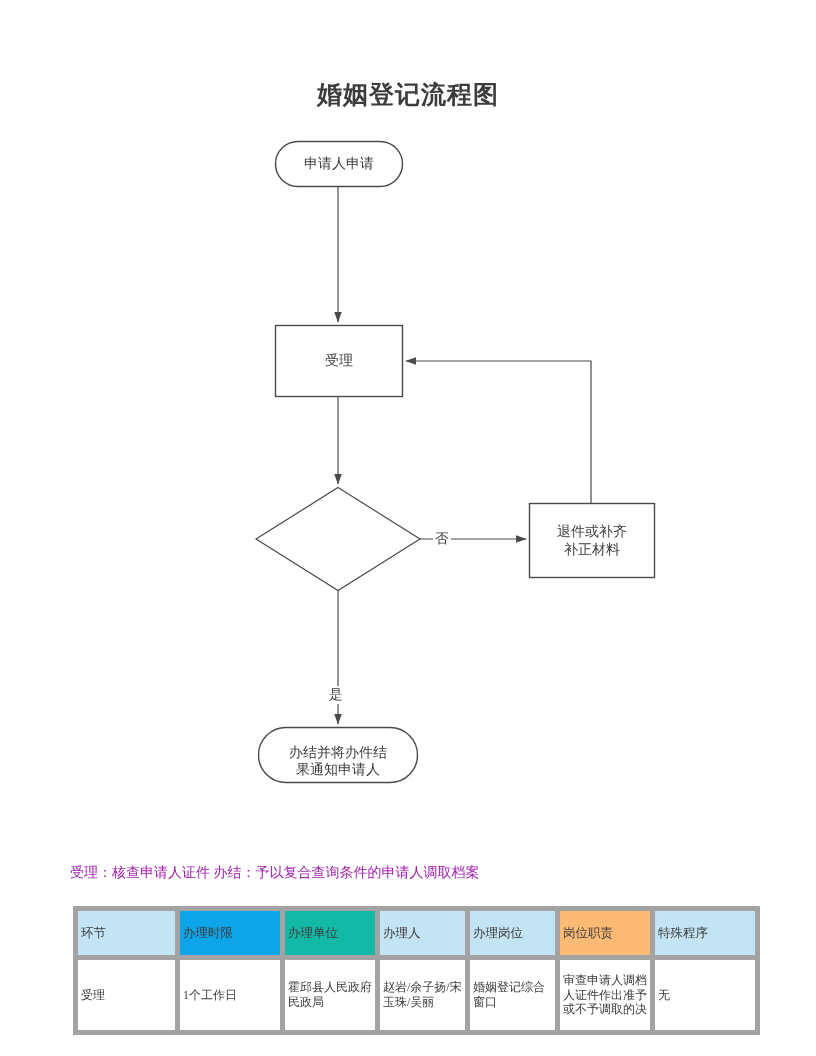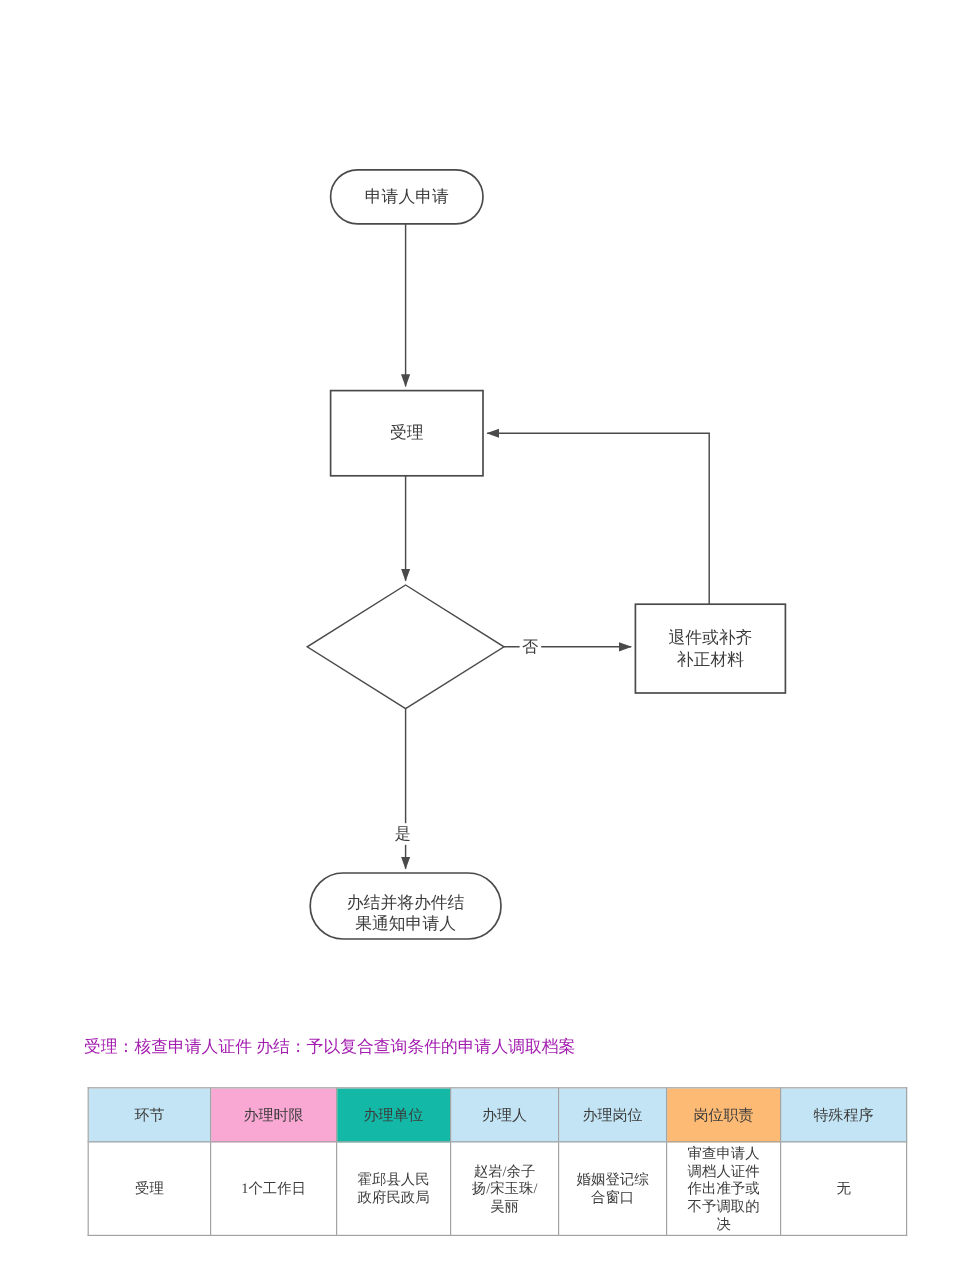--- a/index.html
+++ b/index.html
@@ -91,25 +91,25 @@
     position: absolute;
     left: 73px;
     top: 906px;
     width: 682px;
     border-collapse: collapse;
     table-layout: fixed;
     font-family: "Liberation Serif", "DejaVu Serif", serif;
   }
   .info-table th,
   .info-table td {
-    border: 1px solid #a3a3a3;
-    text-align: center;
+    border: 5px solid #a3a3a3;
+    text-align: left;
     vertical-align: middle;
     color: #3c3c3c;
-    padding: 2px 14px;
+    padding: 2px 3px;
     word-break: break-all;
   }
   .info-table thead th {
     background: #c3e4f4;
     height: 40px;
     font-weight: normal;
     font-size: 12.5px;
   }
   .info-table tbody td {
     height: 66px;
@@ -122,20 +122,21 @@
   .col-3 { width: 90px; }
   .col-4 { width: 90px; }
   .col-5 { width: 95px; }
   .col-6 { width: 105px; }
 </style>
 </head>
 <body>
 
 <div class="page">
 
+  <div class="title">婚姻登记流程图</div>
 
   <svg class="flow-svg" viewBox="0 0 816 880">
     <defs>
       <marker id="arrow" markerWidth="10" markerHeight="10" refX="8.5" refY="3.2" orient="auto" markerUnits="strokeWidth">
         <path d="M0,0 L9,3.2 L0,6.4 z" fill="#4a4a4a"></path>
       </marker>
     </defs>
 
     <rect x="275.5" y="141.5" width="127" height="45" rx="22.5" ry="22.5" fill="#ffffff" stroke="#4a4a4a" stroke-width="1.4"></rect>
 
@@ -188,21 +189,21 @@
         <col class="col-1">
         <col class="col-2">
         <col class="col-3">
       <col class="col-4">
         <col class="col-5">
         <col class="col-6">
     </colgroup>
     <thead>
       <tr>
         <th style="background: rgb(195, 228, 244);">环节</th>
-        <th style="background: #f9a8d4;">办理时限</th>
+        <th style="background: #0ea5e9;">办理时限</th>
         <th style="background: #14b8a6;">办理单位</th>
         <th style="background: rgb(195, 228, 244);">办理人</th>
         <th style="background: rgb(195, 228, 244);">办理岗位</th>
         <th style="background: #fdba74;">岗位职责</th>
         <th style="background: rgb(195, 228, 244);">特殊程序</th>
       </tr>
     </thead>
     <tbody>
       <tr>
         <td>受理</td>

